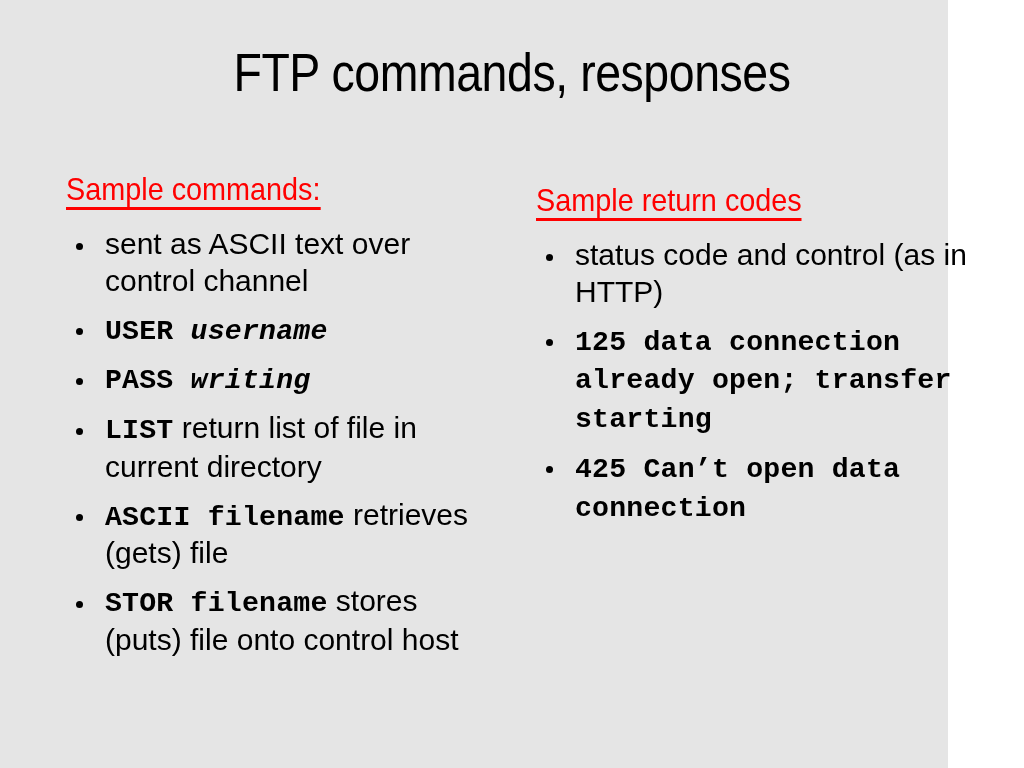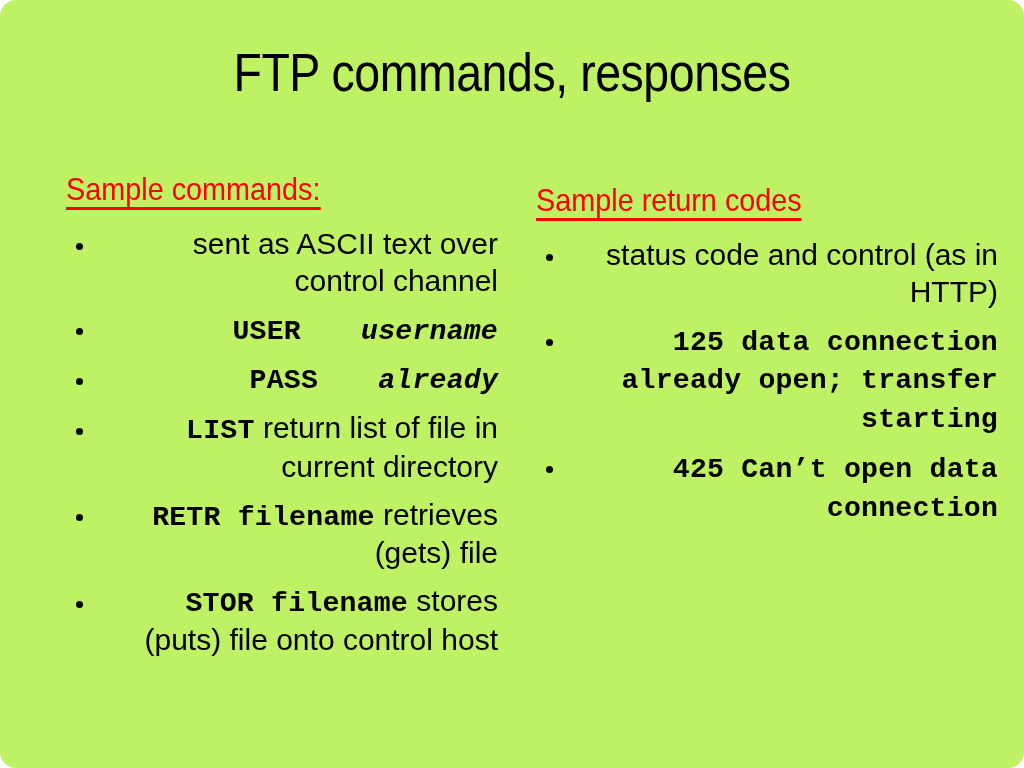--- a/index.html
+++ b/index.html
@@ -12,24 +12,23 @@
     width: 1024px;
     height: 768px;
     overflow: hidden;
     font-family: "Liberation Sans", sans-serif;
     color: #000000;
     -webkit-font-smoothing: antialiased;
   }
 
   .slide {
     position: relative;
-    width: 1024px;
+    width: 948px;
     height: 768px;
-    background: #bef264;
-    border-radius: 16px;
+    background: #e5e5e5;
   }
 
   
   .slide-title {
     position: absolute;
     left: 0;
     top: 44px;
     width: 1024px;
     text-align: center;
     font-family: "Liberation Sans", sans-serif;
@@ -79,21 +78,20 @@
   .col-right .col-head { top: 168px; }
 
   
   .bullets {
     position: absolute;
     left: 0;
     width: 100%;
     list-style: none;
     margin: 0;
     padding: 0;
-    text-align: right;
   }
   .col-left  .bullets { top: 210px; }
   .col-right .bullets { top: 221px; }
 
   .bullet {
     position: relative;
     padding-left: 39px;
     margin-bottom: 11px;
     font-family: "Liberation Sans", sans-serif;
     font-size: 30px;
@@ -121,43 +119,42 @@
     font-weight: 700;
     font-size: 0.94em;
     letter-spacing: 0.2px;
   }
   .mono-i {
     font-family: "Liberation Mono", "DejaVu Sans Mono", monospace;
     font-weight: 700;
     font-style: italic;
     font-size: 0.94em;
     letter-spacing: 0.2px;
-    margin-left: 43px;
   }
   .sans { font-family: "Liberation Sans", sans-serif; font-weight: 400; }
 </style>
 </head>
 <body>
 
 <div class="slide">
 
   <div class="slide-title">FTP commands, responses</div>
 
   <div class="columns">
 
     <div class="col col-left">
       <div class="col-head">
         <span class="uline">Sample commands:</span>
       </div>
       <ul class="bullets">
           <li class="bullet"><span class="dot"></span><span class="txt"><span class="sans">sent as ASCII text over control channel</span></span></li>
           <li class="bullet"><span class="dot"></span><span class="txt"><span class="mono">USER </span><span class="mono-i">username</span></span></li>
-          <li class="bullet"><span class="dot"></span><span class="txt"><span class="mono">PASS </span><span class="mono-i">already</span></span></li>
+          <li class="bullet"><span class="dot"></span><span class="txt"><span class="mono">PASS </span><span class="mono-i">writing</span></span></li>
           <li class="bullet"><span class="dot"></span><span class="txt"><span class="mono">LIST</span><span class="sans"> return list of file in current directory</span></span></li>
-          <li class="bullet"><span class="dot"></span><span class="txt"><span class="mono">RETR filename</span><span class="sans"> retrieves (gets) file</span></span></li>
+          <li class="bullet"><span class="dot"></span><span class="txt"><span class="mono">ASCII filename</span><span class="sans"> retrieves (gets) file</span></span></li>
           <li class="bullet"><span class="dot"></span><span class="txt"><span class="mono">STOR filename</span><span class="sans"> stores (puts) file onto control host</span></span></li>
         </ul>
     </div>
 
     <div class="col col-right">
       <div class="col-head">
         <span class="uline">Sample return codes</span>
       </div>
       <ul class="bullets">
           <li class="bullet"><span class="dot"></span><span class="txt"><span class="sans">status code and control (as in HTTP)</span></span></li>

